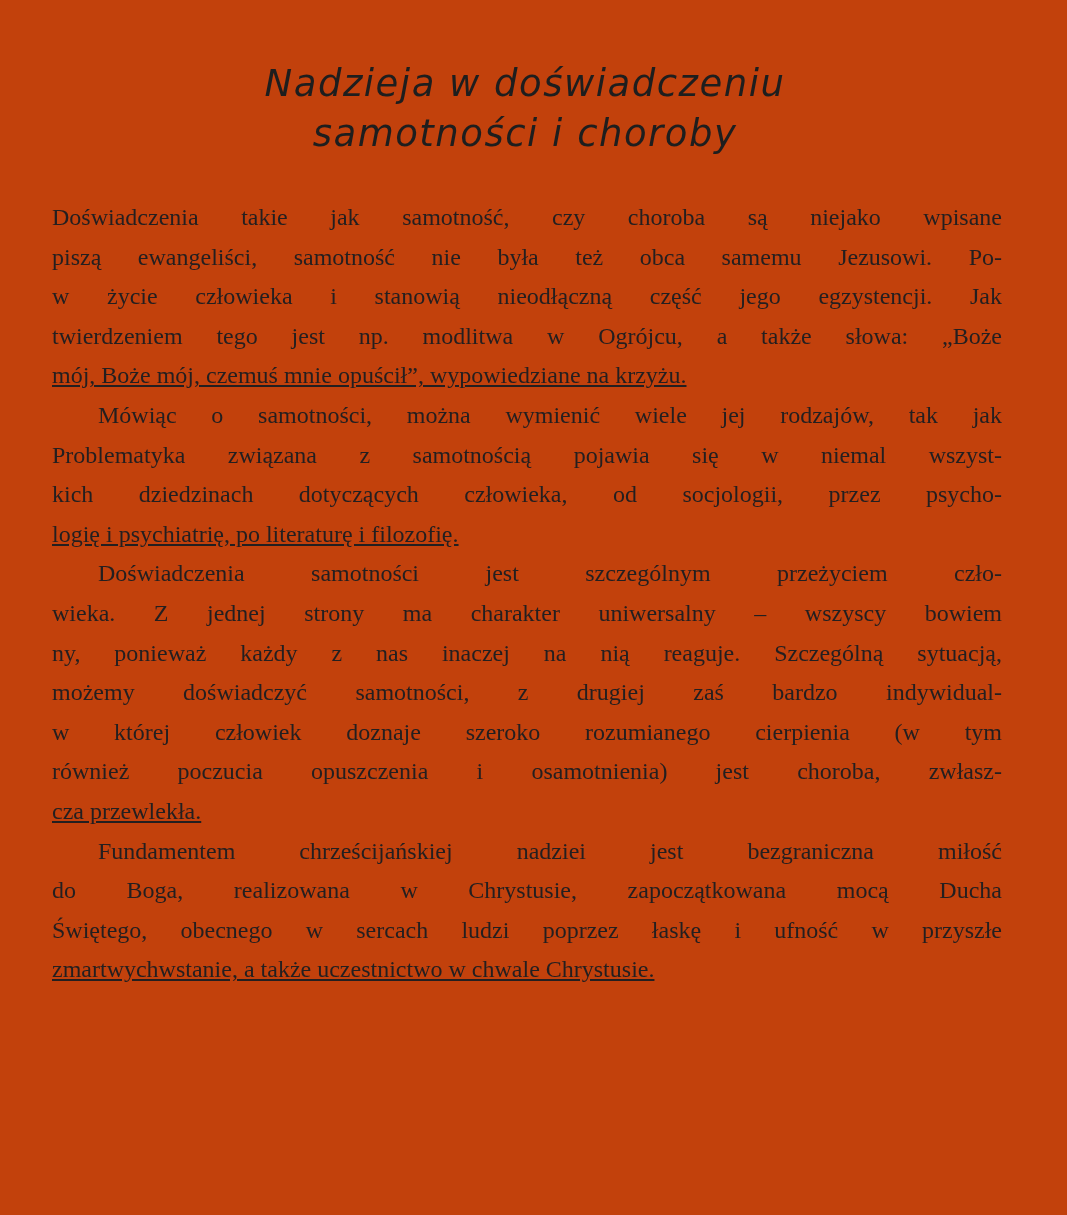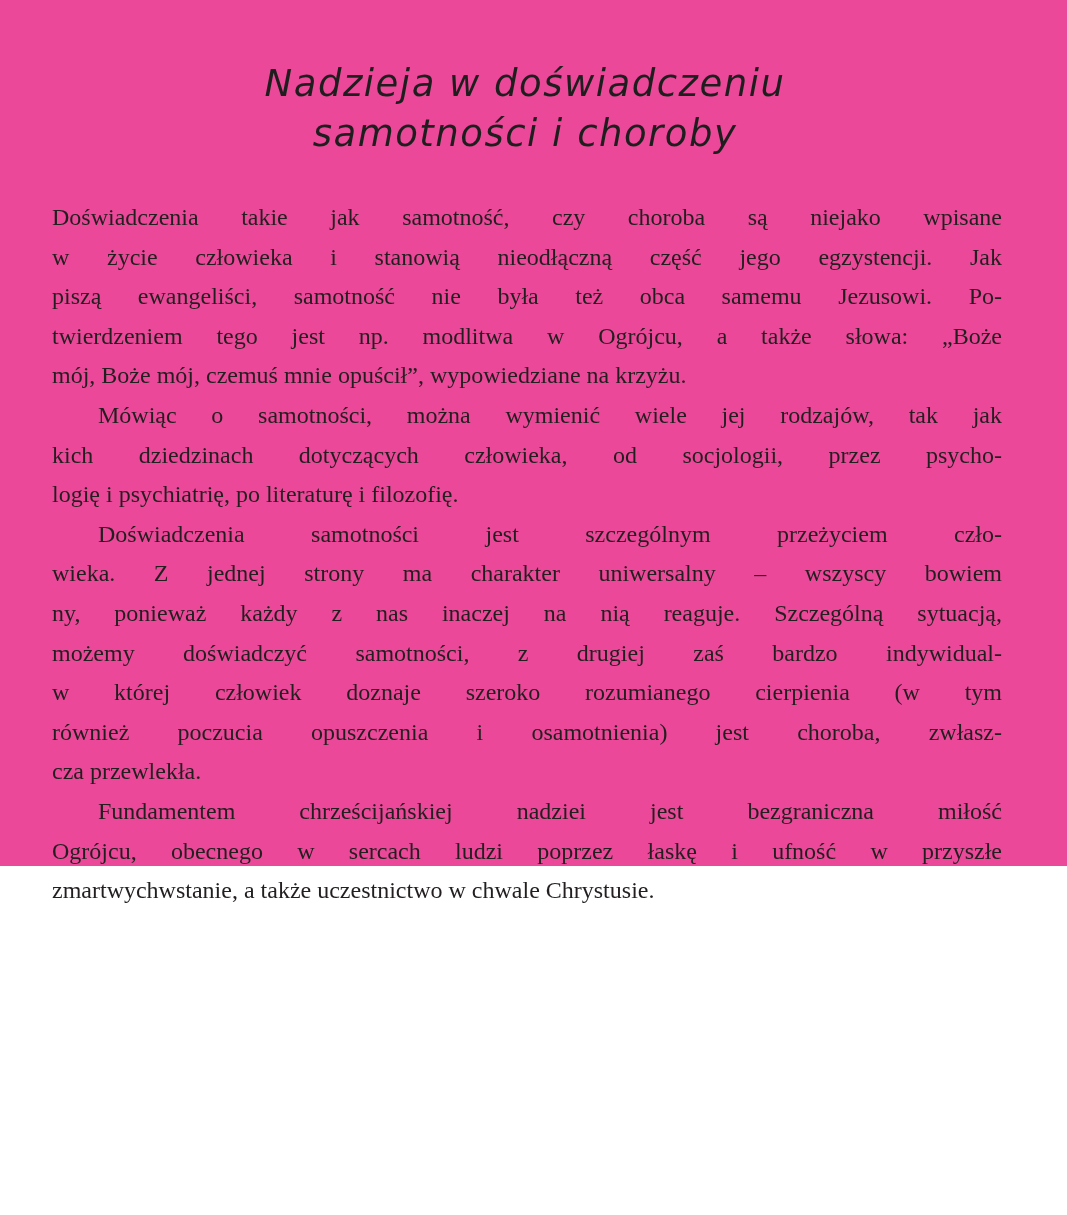--- a/index.html
+++ b/index.html
@@ -11,22 +11,22 @@
       width: 1067px;
       height: 1215px;
       position: relative;
       overflow: hidden;
       color: #231f20;
     }
     .page {
       position: absolute;
       left: 0; top: 0;
       width: 1067px;
-      height: 866px;
-      background: #ec4899;
+      height: 1215px;
+      background: #c2410c;
     }
     .title {
       position: absolute;
       left: 0;
       top: 34px;
       width: 1050px;
       text-align: center;
       font-family: "DejaVu Sans", sans-serif;
       font-style: italic;
       font-size: 37px;
@@ -48,62 +48,65 @@
     }
     .line {
       display: block;
       white-space: nowrap;
       text-align: justify;
       text-align-last: justify;
       height: 39.6px;
     }
     .line.last {
       text-align-last: left;
+      text-decoration: underline;
     }
     .line.indent {
       padding-left: 46px;
     }
   </style>
 </head>
 <body>
 
 <div class="page">
 
   <h1 class="title">
     <span class="title-line">Nadzieja w doświadczeniu</span>
     <span class="title-line">samotności i choroby</span>
   </h1>
 
   <div class="body-text">
 
     <div>
       <span class="line">Doświadczenia takie jak samotność, czy choroba są niejako wpisane</span>
+      <span class="line">piszą ewangeliści, samotność nie była też obca samemu Jezusowi. Po-</span>
       <span class="line">w życie człowieka i stanowią nieodłączną część jego egzystencji. Jak</span>
-      <span class="line">piszą ewangeliści, samotność nie była też obca samemu Jezusowi. Po-</span>
       <span class="line">twierdzeniem tego jest np. modlitwa w Ogrójcu, a także słowa: „Boże</span>
       <span class="line last">mój, Boże mój, czemuś mnie opuścił”, wypowiedziane na krzyżu.</span>
     </div>
 
     <div>
       <span class="line indent">Mówiąc o samotności, można wymienić wiele jej rodzajów, tak jak</span>
+      <span class="line">Problematyka związana z samotnością pojawia się w niemal wszyst-</span>
       <span class="line">kich dziedzinach dotyczących człowieka, od socjologii, przez psycho-</span>
       <span class="line last">logię i psychiatrię, po literaturę i filozofię.</span>
     </div>
 
     <div>
       <span class="line indent">Doświadczenia samotności jest szczególnym przeżyciem czło-</span>
       <span class="line">wieka. Z jednej strony ma charakter uniwersalny – wszyscy bowiem</span>
       <span class="line">ny, ponieważ każdy z nas inaczej na nią reaguje. Szczególną sytuacją,</span>
       <span class="line">możemy doświadczyć samotności, z drugiej zaś bardzo indywidual-</span>
       <span class="line">w której człowiek doznaje szeroko rozumianego cierpienia (w tym</span>
       <span class="line">również poczucia opuszczenia i osamotnienia) jest choroba, zwłasz-</span>
       <span class="line last">cza przewlekła.</span>
     </div>
 
 
     <div>
       <span class="line indent">Fundamentem chrześcijańskiej nadziei jest bezgraniczna miłość</span>
-      <span class="line">Ogrójcu, obecnego w sercach ludzi poprzez łaskę i ufność w przyszłe</span>
+      <span class="line">do Boga, realizowana w Chrystusie, zapoczątkowana mocą Ducha</span>
+      <span class="line">Świętego, obecnego w sercach ludzi poprzez łaskę i ufność w przyszłe</span>
       <span class="line last">zmartwychwstanie, a także uczestnictwo w chwale Chrystusie.</span>
     </div>
 
   </div>
 </div>
 
 </body></html>

